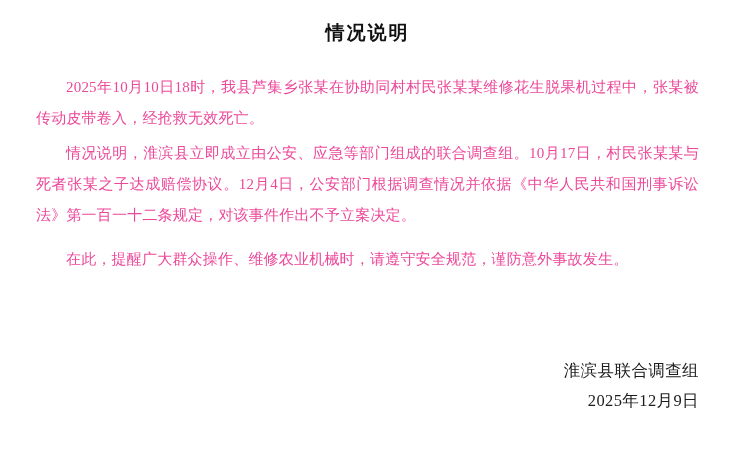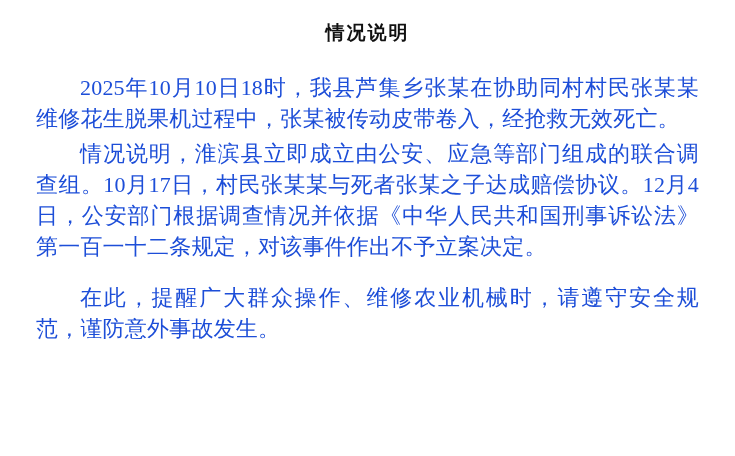--- a/index.html
+++ b/index.html
@@ -23,33 +23,33 @@
   }
   .doc-title {
     text-align: center;
     font-size: 19px;
     font-weight: bold;
     letter-spacing: 2px;
     margin: 8px 0 26px 0;
     color: #111111;
   }
   .doc-body {
-    font-size: 22px;
+    font-size: 15px;
     line-height: 31px;
-    color: #1d4ed8;
+    color: #ec4899;
     text-align: justify;
     text-justify: inter-ideograph;
   }
   .para {
     margin: 0 0 4px 0;
     text-indent: 2em;
     letter-spacing: 0.2px;
   }
   .para.gap {
-    margin-top: 20px;
+    margin-top: 13px;
   }
   .signature {
     position: absolute;
     right: 36px;
     bottom: 40px;
     text-align: right;
     font-size: 16.5px;
     line-height: 30px;
     color: #1c1c1c;
   }
@@ -64,14 +64,18 @@
 <div class="page">
 
   <div class="doc-title">情况说明</div>
 
   <div class="doc-body">
     <p class="para">2025年10月10日18时，我县芦集乡张某在协助同村村民张某某维修花生脱果机过程中，张某被传动皮带卷入，经抢救无效死亡。</p>
     <p class="para">情况说明，淮滨县立即成立由公安、应急等部门组成的联合调查组。10月17日，村民张某某与死者张某之子达成赔偿协议。12月4日，公安部门根据调查情况并依据《中华人民共和国刑事诉讼法》第一百一十二条规定，对该事件作出不予立案决定。</p>
     <p class="para gap">在此，提醒广大群众操作、维修农业机械时，请遵守安全规范，谨防意外事故发生。</p>
   </div>
 
+  <div class="signature">
+    <span class="sig-line">淮滨县联合调查组</span>
+    <span class="sig-line">2025年12月9日</span>
+  </div>
 
 </div>
 
 </body></html>

